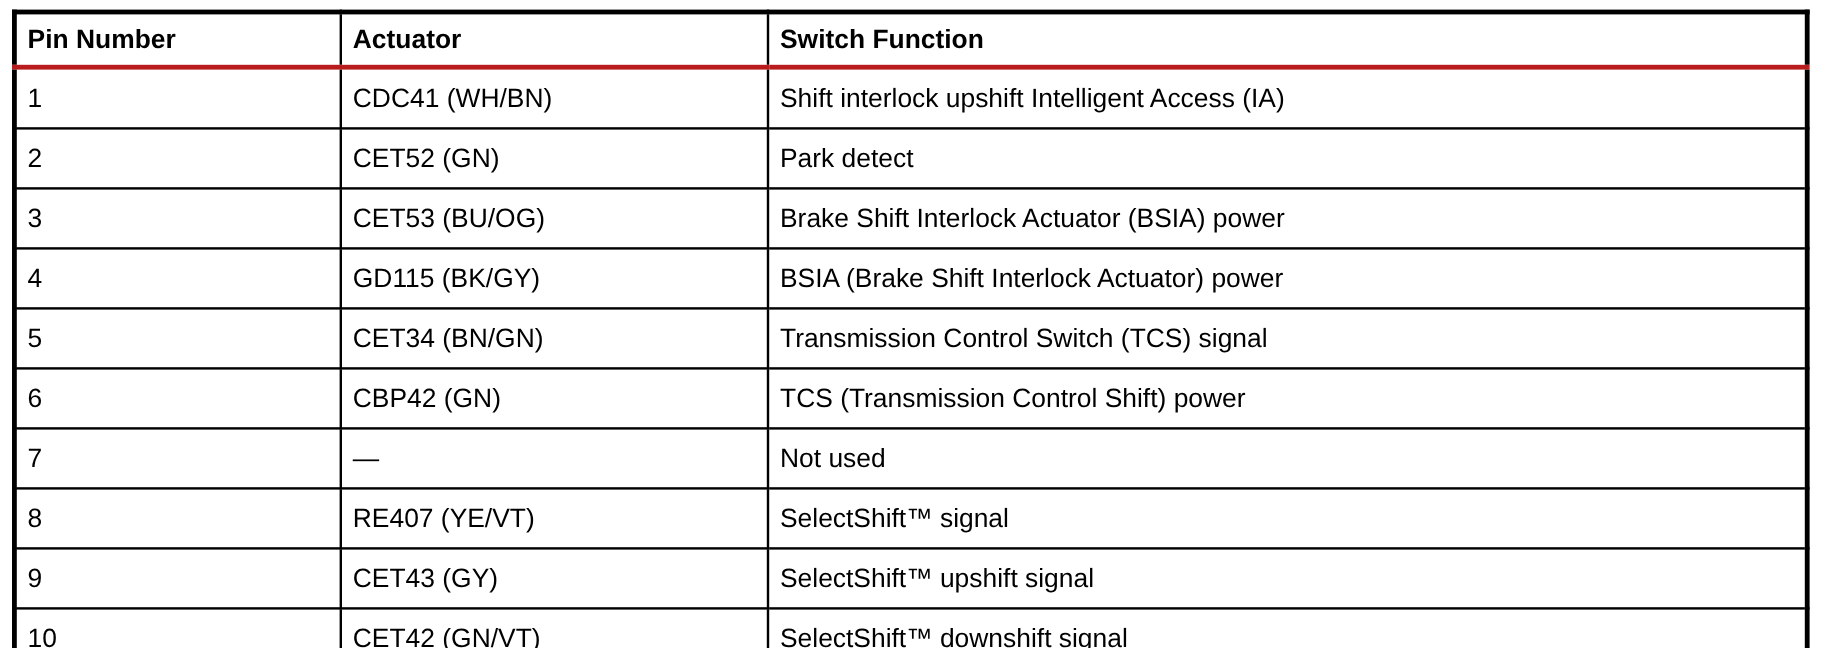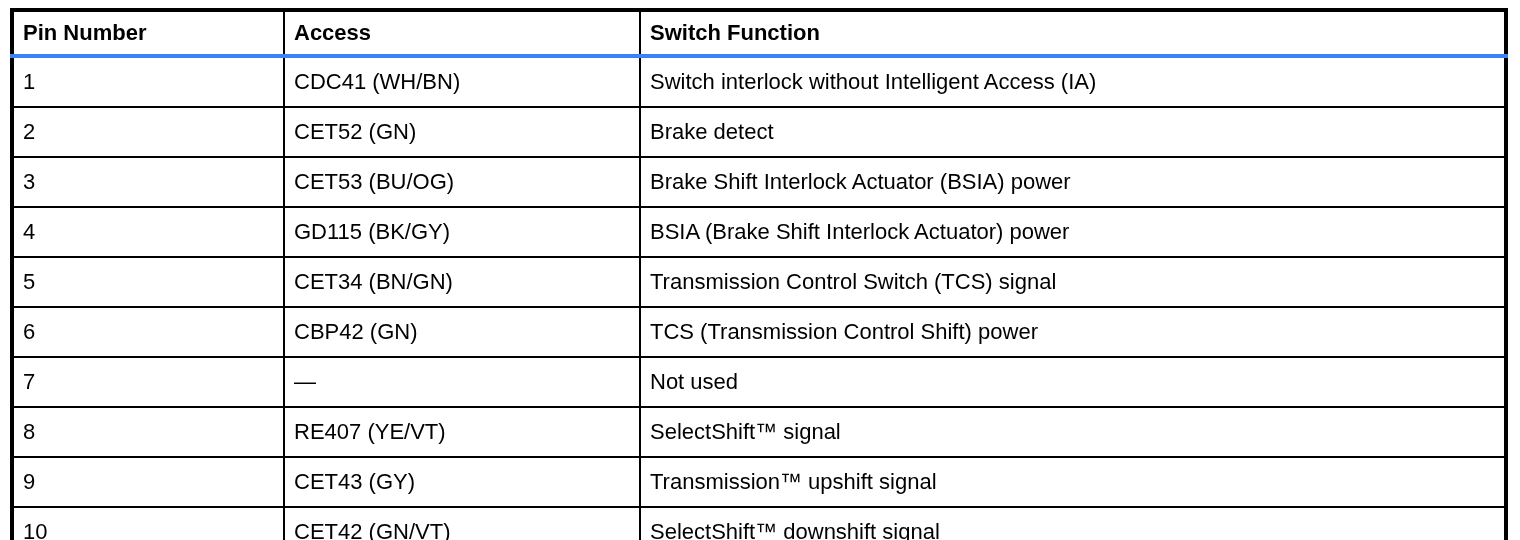--- a/index.html
+++ b/index.html
@@ -34,21 +34,21 @@
     line-height: 1.1;
     text-align: left;
     vertical-align: middle;
     padding: 2px 6px 2px 9px;
     white-space: nowrap;
     overflow: hidden;
   }
   table.pinout thead th {
     font-weight: bold;
     height: 38px;
-    border-bottom: 4px solid #3b82f6;
+    border-bottom: 4px solid #b91c1c;
   }
   table.pinout tbody td {
     font-weight: normal;
     height: 44px;
   }
   col.col-pin      { width: 272px; }
   col.col-circuit  { width: 356px; }
   col.col-function { width: auto;  }
 </style>
 </head>
@@ -57,34 +57,34 @@
 <div class="table-wrap">
   <table class="pinout">
     <colgroup>
       <col class="col-pin">
       <col class="col-circuit">
       <col class="col-function">
     </colgroup>
     <thead>
       <tr>
         <th>Pin Number</th>
-        <th>Access</th>
+        <th>Actuator</th>
         <th>Switch Function</th>
       </tr>
     </thead>
     <tbody>
         <tr>
     <td>1</td>
     <td>CDC41 (WH/BN)</td>
-    <td>Switch interlock without Intelligent Access (IA)</td>
+    <td>Shift interlock upshift Intelligent Access (IA)</td>
   </tr>
         <tr>
     <td>2</td>
     <td>CET52 (GN)</td>
-    <td>Brake detect</td>
+    <td>Park detect</td>
   </tr>
         <tr>
     <td>3</td>
     <td>CET53 (BU/OG)</td>
     <td>Brake Shift Interlock Actuator (BSIA) power</td>
   </tr>
         <tr>
     <td>4</td>
     <td>GD115 (BK/GY)</td>
     <td>BSIA (Brake Shift Interlock Actuator) power</td>
@@ -105,21 +105,21 @@
     <td>Not used</td>
   </tr>
         <tr>
     <td>8</td>
     <td>RE407 (YE/VT)</td>
     <td>SelectShift™ signal</td>
   </tr>
         <tr>
     <td>9</td>
     <td>CET43 (GY)</td>
-    <td>Transmission™ upshift signal</td>
+    <td>SelectShift™ upshift signal</td>
   </tr>
         <tr>
     <td>10</td>
     <td>CET42 (GN/VT)</td>
     <td>SelectShift™ downshift signal</td>
   </tr>
       </tbody>
   </table>
 </div>
 

